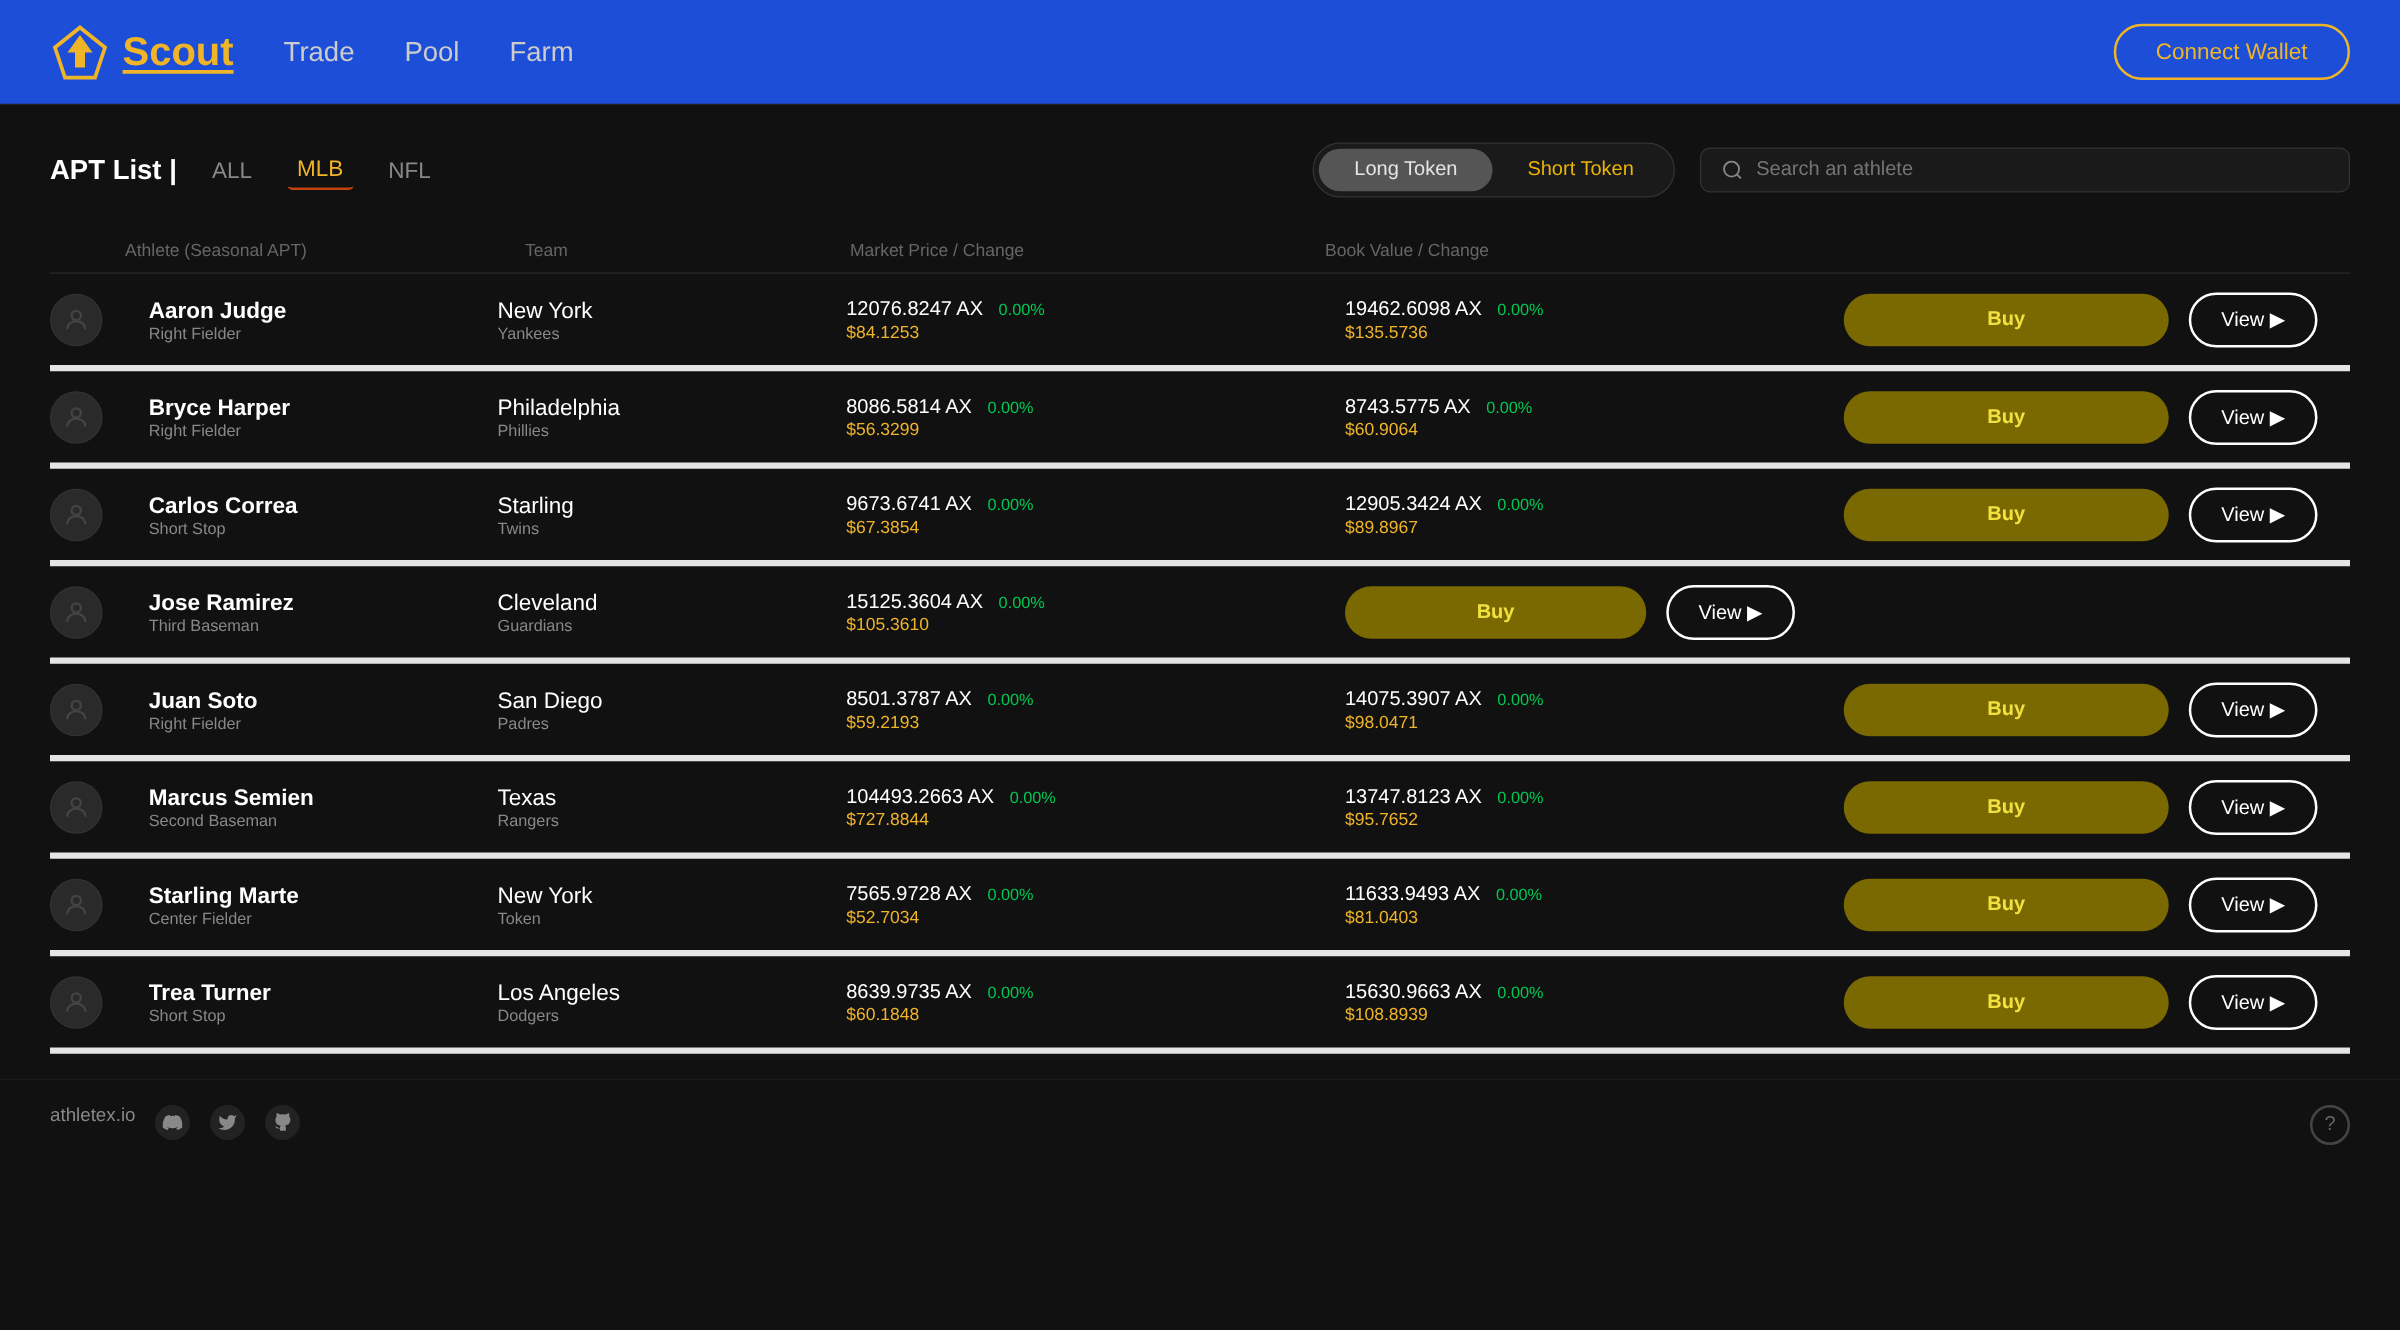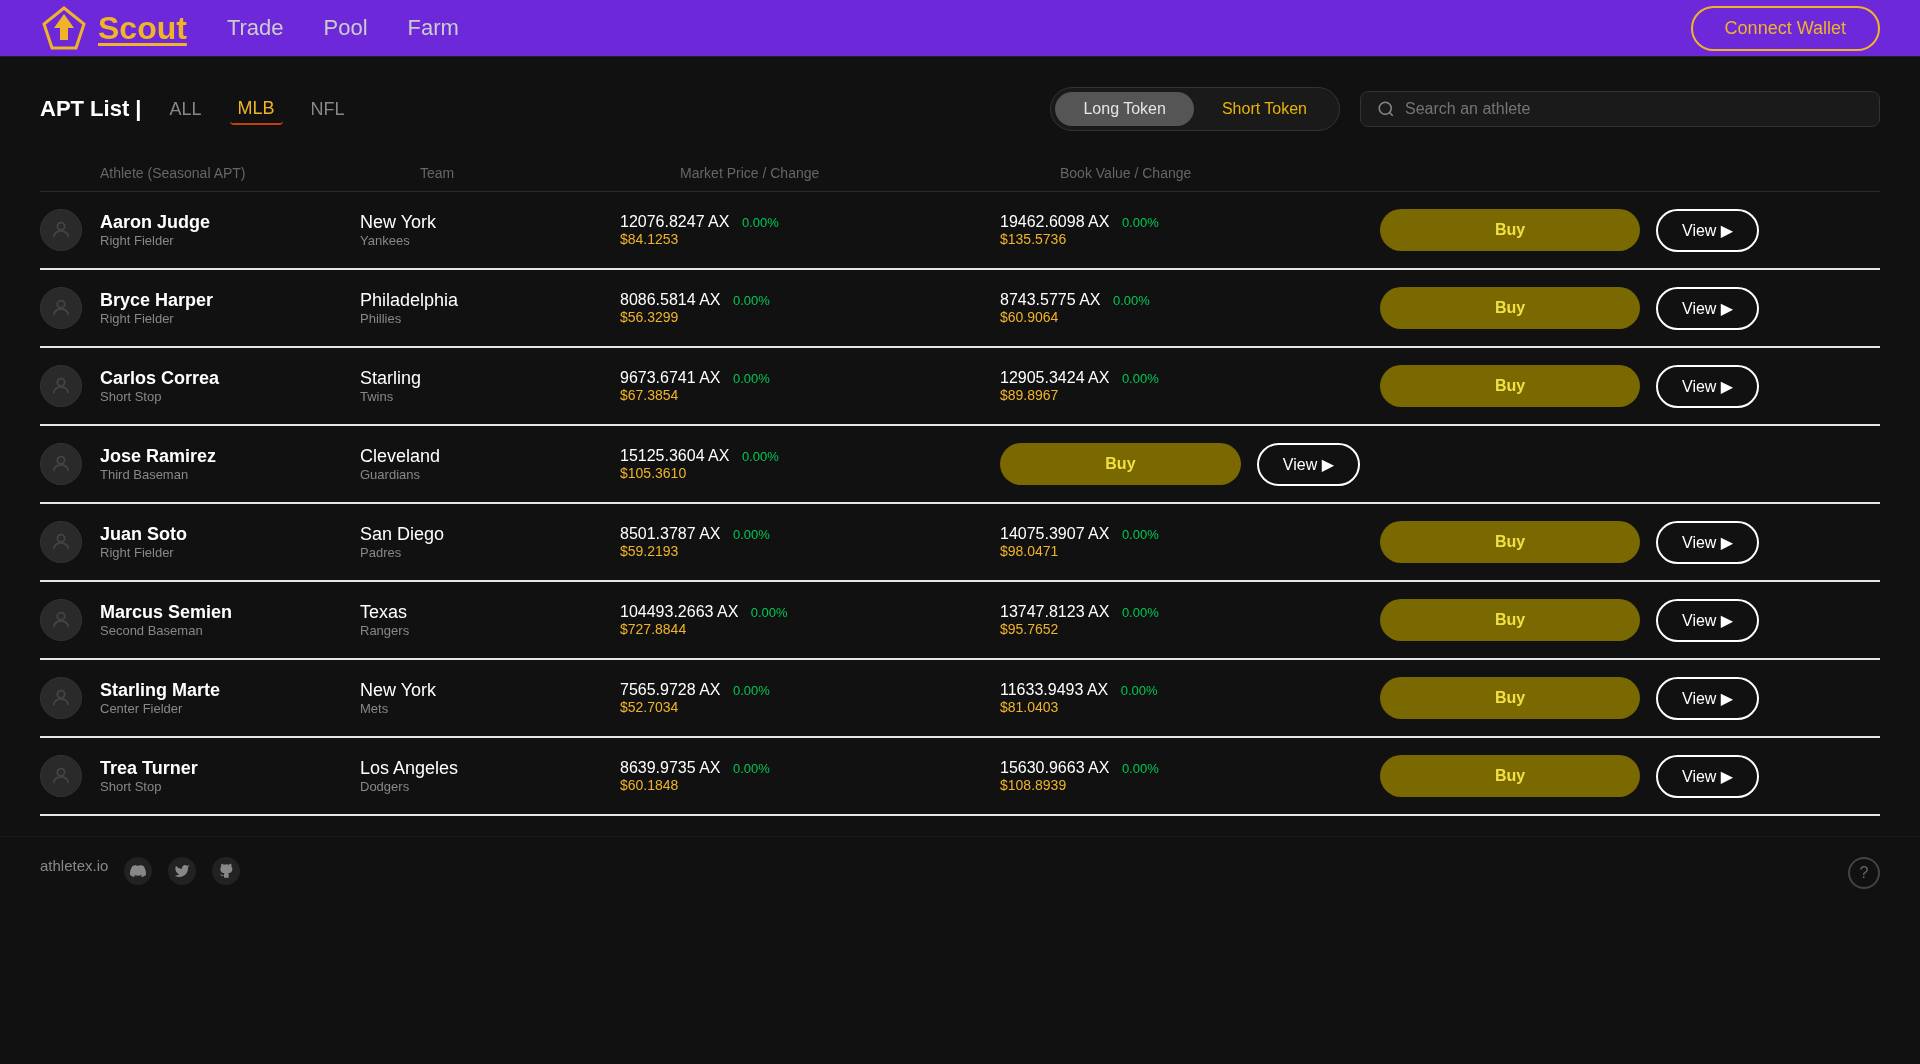--- a/index.html
+++ b/index.html
@@ -7,25 +7,25 @@
       background: #111;
       color: #fff;
       font-family: 'Arial', sans-serif;
       width: 1920px;
       min-height: 1064px;
       overflow-x: hidden;
     }
 
     
     .header {
-      background: #6d28d9;
+      background: #1d4ed8;
       display: flex;
       align-items: center;
       padding: 0 40px;
-      height: 57px;
+      height: 84px;
       border-bottom: 1px solid #222;
     }
     .logo {
       display: flex;
       align-items: center;
       gap: 10px;
       margin-right: 40px;
     }
     .logo-icon {
       width: 48px;
@@ -147,22 +147,23 @@
       padding: 10px 0 10px 60px;
       border-bottom: 1px solid #2a2a2a;
       color: #666;
       font-size: 14px;
     }
     .table-row {
       display: grid;
       grid-template-columns: 60px 260px 260px 380px 380px 1fr 160px;
       align-items: center;
       padding: 14px 0;
-      border-bottom: 2px solid #e5e5e5;
+      border-bottom: 5px solid #e5e5e5;
       min-height: 78px;
+      gap: 19px;
     }
 
     .athlete-avatar {
       width: 42px;
       height: 42px;
       border-radius: 50%;
       background: #2a2a2a;
       display: flex;
       align-items: center;
       justify-content: center;
@@ -501,21 +502,21 @@
           <circle cx="12" cy="8" r="4"></circle>
           <path d="M4 20c0-4 3.6-7 8-7s8 3 8 7"></path>
         </svg>
       </div>
       <div class="athlete-info">
         <div class="athlete-name">Starling Marte</div>
         <div class="athlete-position">Center Fielder</div>
       </div>
       <div class="team-info">
         <div class="team-city">New York</div>
-        <div class="team-name">Mets</div>
+        <div class="team-name">Token</div>
       </div>
       <div class="price-info">
         <div class="price-ax">7565.9728 AX <span class="change">0.00%</span></div>
         <div class="price-usd">$52.7034</div>
       </div>
       <div class="price-info">
         <div class="price-ax">11633.9493 AX <span class="change">0.00%</span></div>
         <div class="price-usd">$81.0403</div>
       </div>
       <div class="action-col">

